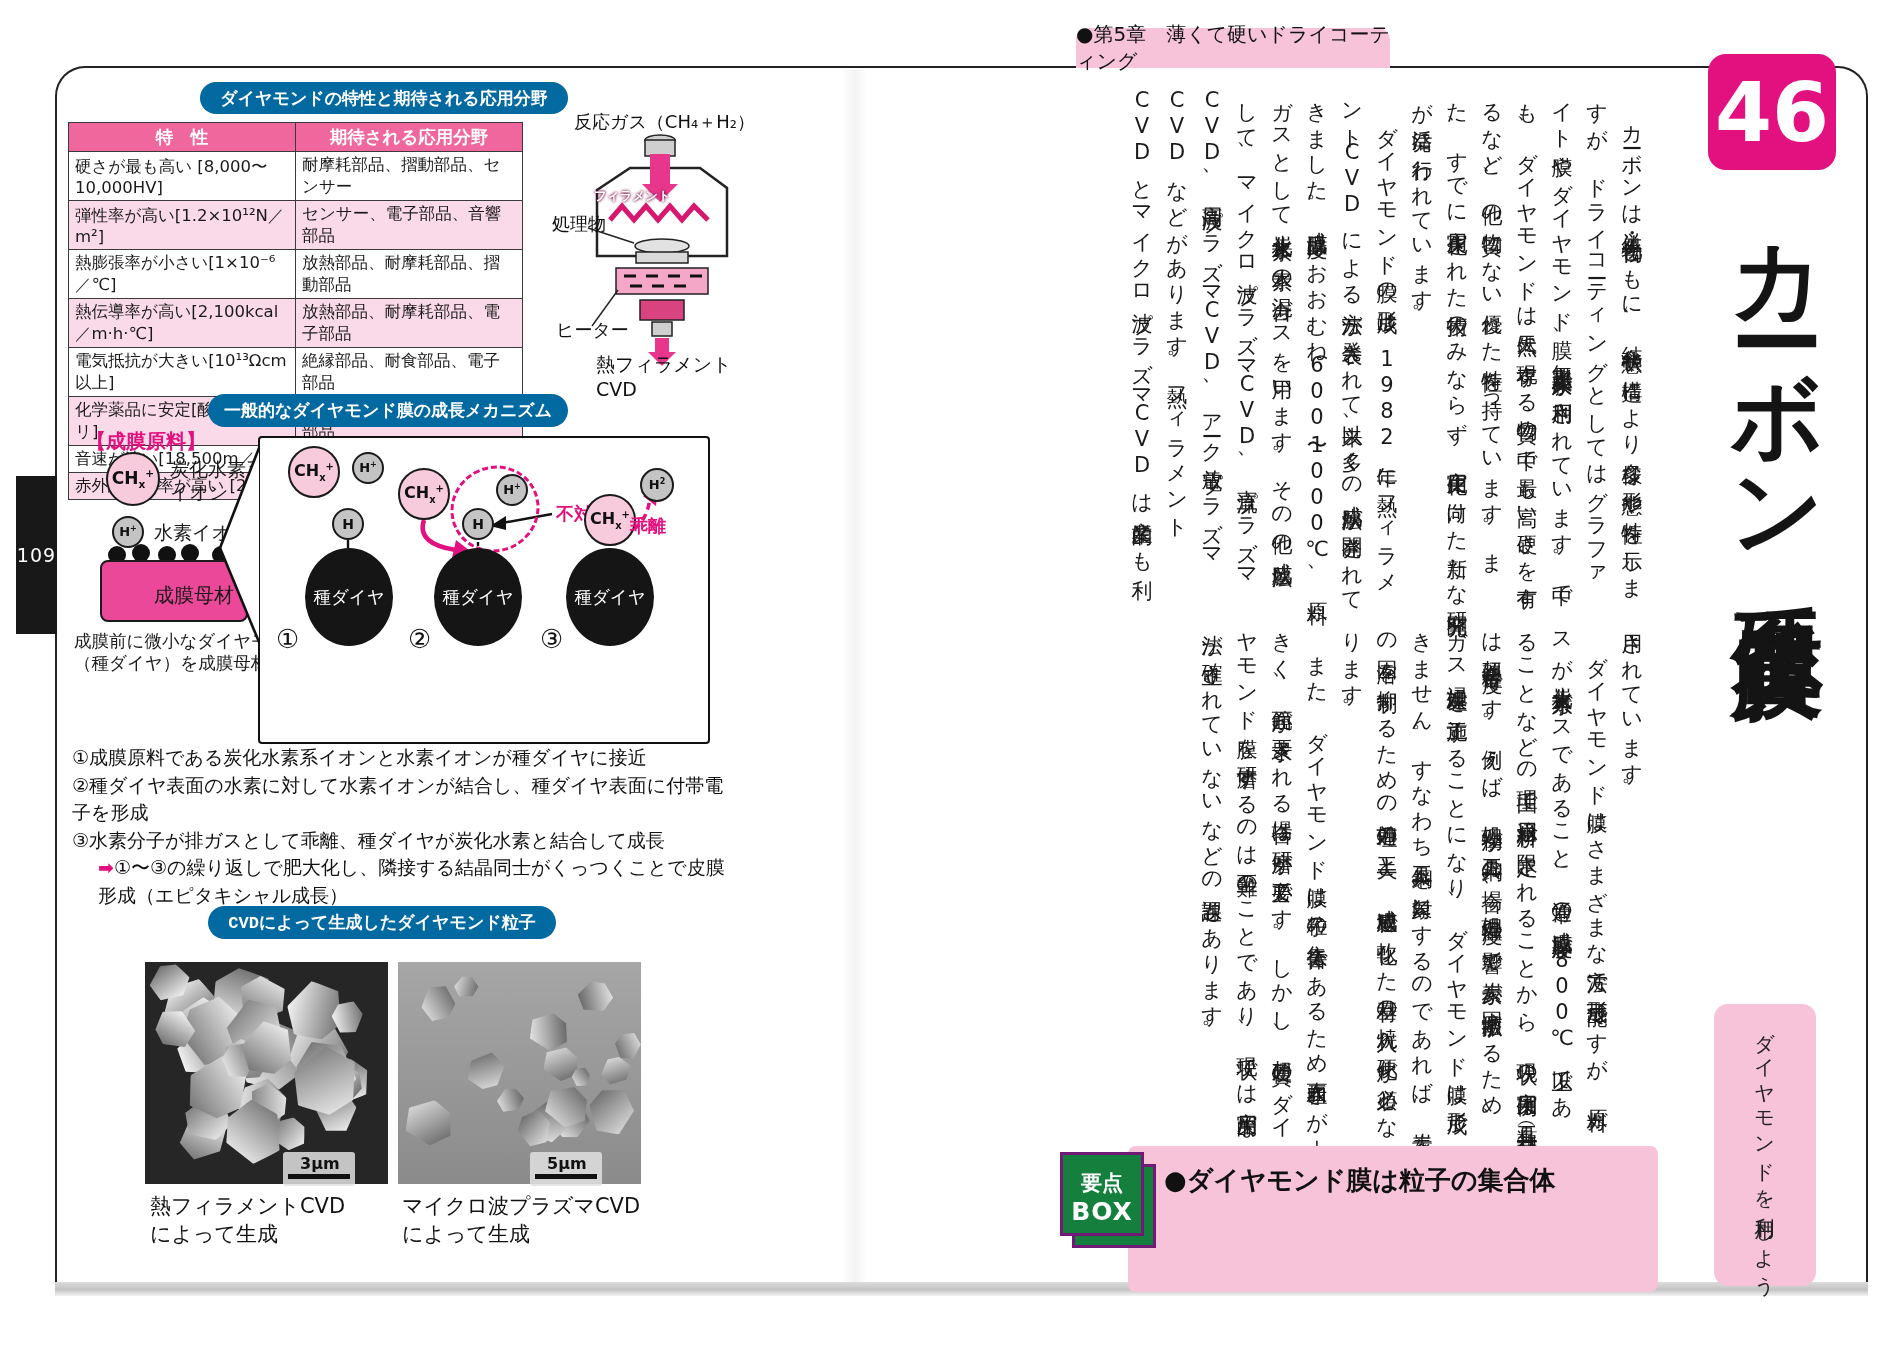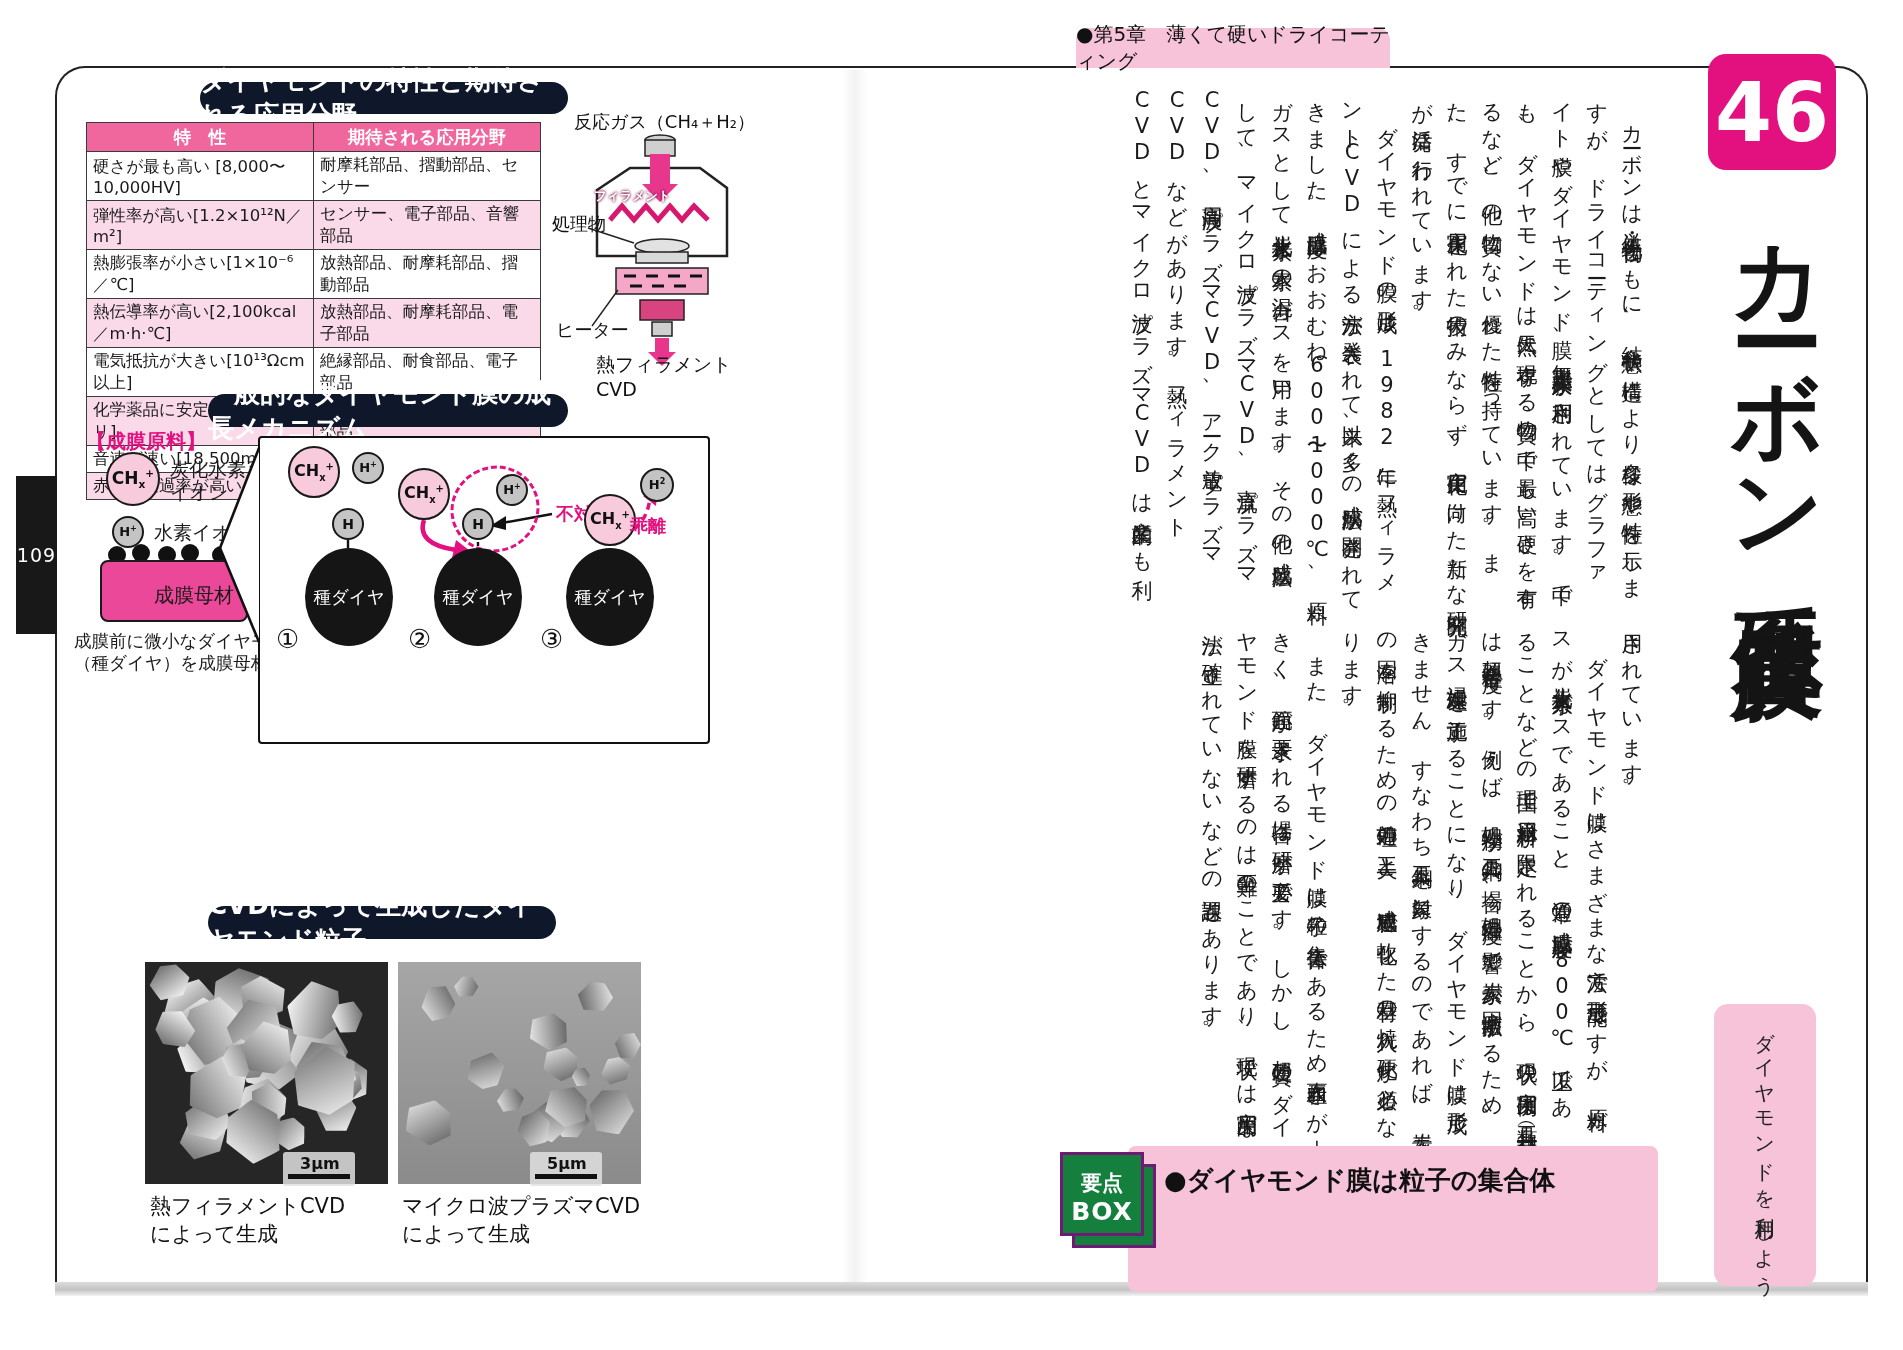--- a/index.html
+++ b/index.html
@@ -46,28 +46,28 @@
   
   .key-box { left:1128px; top:1146px; width:530px; height:146px; background:#f7c3d9; border-radius:8px; }
   .key-bullets { position:absolute; left:36px; top:14px; font-size:26px; font-weight:bold; line-height:41px; color:#111; }
   .key-label, .key-label-back { width:84px; height:84px; background:#15803d; border:3px solid #701a75; }
   .key-label-back { left:1072px; top:1164px; }
   .key-label { left:1060px; top:1152px; color:#fff; text-align:center; font-weight:bold; }
   .key-label .l1 { font-size:21px; margin-top:14px; }
   .key-label .l2 { font-size:25px; letter-spacing:1px; }
 
   
-  .pill { background:#0f172a; color:#fff; font-weight:bold; font-size:26px; border-radius:18px;
-          display:flex; align-items:center; justify-content:center; }
+  .pill { background:#0369a1; color:#fff; font-weight:bold; font-size:17px; border-radius:18px;
+          display:flex; align-items:center; justify-content:center;font-family:Liberation Mono, monospace; }
   .pill1 { left:200px; top:82px;  width:368px; height:32px; }
   .pill2 { left:208px; top:394px; width:360px; height:33px; }
   .pill3 { left:208px; top:906px; width:348px; height:33px; }
 
   
-  .props { left:68px; top:122px; width:455px; border-collapse:collapse; table-layout:fixed;margin-left:18px; }
+  .props { left:68px; top:122px; width:455px; border-collapse:collapse; table-layout:fixed; }
   .props th, .props td { border:1.4px solid #3a3a3a; font-size:16.5px; padding:2px 6px; height:23px; }
   .props th { background:#f0679e; color:#fff; font-weight:bold; text-align:center; height:27px; font-size:17.5px; }
   .props td:first-child { width:257px; }
   .props tbody tr:nth-child(even) td { background:#fadae8; }
 
   
   .cvd-label { font-size:18px; color:#111; }
   .cvd-caption { font-size:19px; color:#111; }
 
   
@@ -304,20 +304,30 @@
   </div>
   <div class="abs circle grayc" style="left:640px;top:468px;width:34px;height:34px;font-size:13px;">
     <span class="mol"><span>H</span><sup>2</sup></span>
   </div>
   <div class="abs magenta-label" style="left:630px;top:514px;">乖離</div>
   <div class="abs seed" style="left:566px;top:548px;width:88px;height:98px;">
     <span>種ダイヤ</span>
   </div>
   <div class="abs stepnum" style="left:540px;top:624px;">③</div>
 
+  <div class="abs notes">
+    <div>
+        <div>①成膜原料である炭化水素系イオンと水素イオンが種ダイヤに接近</div>
+        <div>②種ダイヤ表面の水素に対して水素イオンが結合し、種ダイヤ表面に付帯電子を形成</div>
+        <div>③水素分子が排ガスとして乖離、種ダイヤが炭化水素と結合して成長</div>
+      </div>
+    <div class="summary">
+      <span class="arr">➡</span><span>①〜③の繰り返しで肥大化し、隣接する結晶同士がくっつくことで皮膜形成（エピタキシャル成長）</span>
+    </div>
+  </div>
 
   <div class="abs pill pill3">CVDによって生成したダイヤモンド粒子</div>
 
   <div class="abs sem sem1">
       <div class="crystal" style="width: 39.0737px; height: 39.0737px; left: 186.285px; top: 98.566px; transform: rotate(333.713deg); background: linear-gradient(17.7628deg, rgb(245, 245, 245), rgb(110, 110, 110)); clip-path: polygon(25% 5%, 75% 0%, 100% 45%, 70% 100%, 20% 95%, 0% 40%);"></div>
       <div class="crystal" style="width: 62.5198px; height: 62.5198px; left: 65.1507px; top: 7.30107px; transform: rotate(24.7623deg); background: linear-gradient(354.217deg, rgb(245, 245, 245), rgb(110, 110, 110)); clip-path: polygon(25% 5%, 75% 0%, 100% 45%, 70% 100%, 20% 95%, 0% 40%);"></div>
       <div class="crystal" style="width: 66.9666px; height: 66.9666px; left: 93.5179px; top: 60.1122px; transform: rotate(197.222deg); background: linear-gradient(217.813deg, rgb(245, 245, 245), rgb(110, 110, 110)); clip-path: polygon(25% 5%, 75% 0%, 100% 45%, 70% 100%, 20% 95%, 0% 40%);"></div>
       <div class="crystal" style="width: 59.5419px; height: 59.5419px; left: 143.063px; top: 58.7224px; transform: rotate(170.679deg); background: linear-gradient(306.772deg, rgb(245, 245, 245), rgb(110, 110, 110)); clip-path: polygon(25% 5%, 75% 0%, 100% 45%, 70% 100%, 20% 95%, 0% 40%);"></div>
       <div class="crystal" style="width: 43.7736px; height: 43.7736px; left: 95.9289px; top: 14.3636px; transform: rotate(269.689deg); background: linear-gradient(300.313deg, rgb(245, 245, 245), rgb(110, 110, 110)); clip-path: polygon(25% 5%, 75% 0%, 100% 45%, 70% 100%, 20% 95%, 0% 40%);"></div>
       <div class="crystal" style="width: 43.6083px; height: 43.6083px; left: 35.661px; top: 153.54px; transform: rotate(43.9438deg); background: linear-gradient(163.72deg, rgb(245, 245, 245), rgb(110, 110, 110)); clip-path: polygon(25% 5%, 75% 0%, 100% 45%, 70% 100%, 20% 95%, 0% 40%);"></div>

